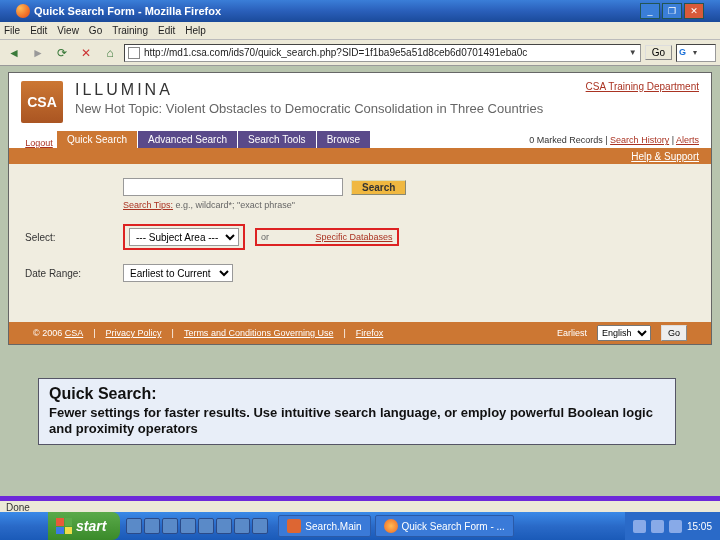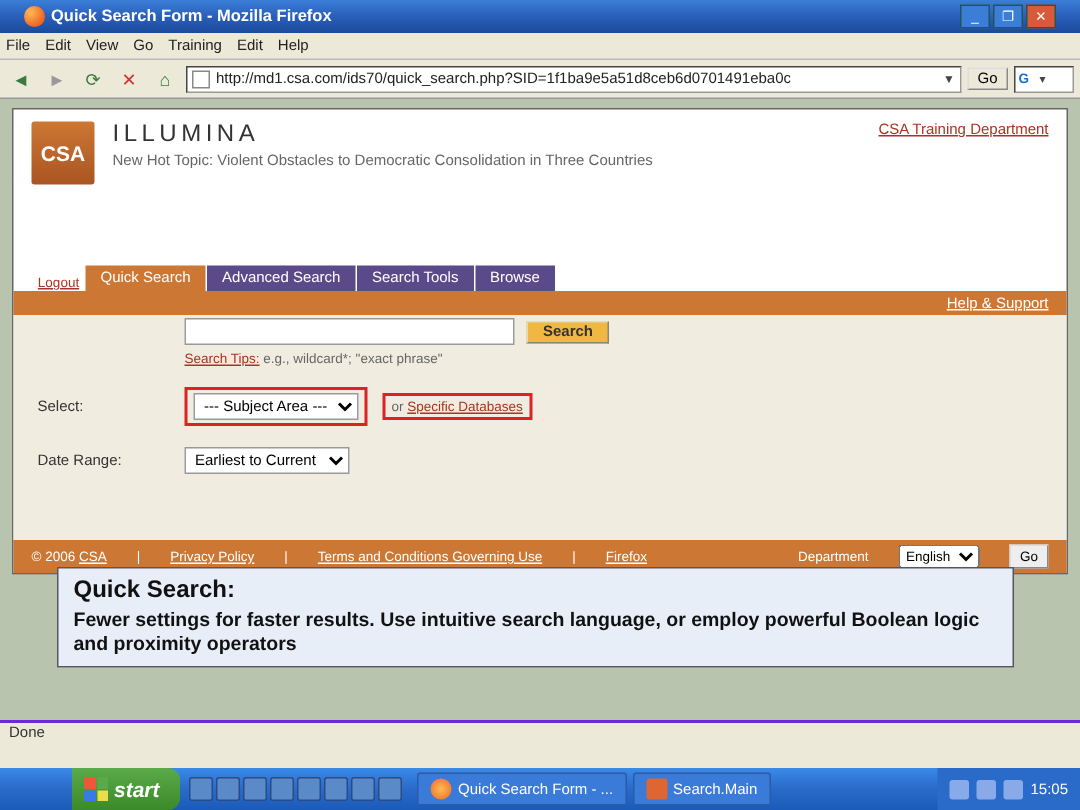--- a/index.html
+++ b/index.html
@@ -30,70 +30,70 @@
 
 
 .content { background: #b8c4ae; padding: 6px 8px 0; }
 .page-box { background: #fff; border: 1px solid #666; }
 
 
 .page-header { padding: 8px 12px 4px; display: flex; align-items: flex-start; gap: 12px; }
 .csa-logo { width: 42px; height: 42px; background: linear-gradient(to bottom, #cc7733, #aa5522); color: #fff; display: flex; align-items: center; justify-content: center; font-size: 14px; font-weight: bold; border-radius: 2px; }
 .illumina-block { flex: 1; }
 .illumina-title { font-size: 16px; letter-spacing: 3px; color: #333; font-weight: normal; }
-.hot-topic { font-size: 10px; color: #666; line-height: 1.3; margin-top: 2px; }
+.hot-topic { font-size: 13px; color: #666; line-height: 1.3; margin-top: 2px; }
 .header-right { text-align: right; }
 .training-link { color: #aa3322; text-decoration: underline; font-size: 10px; }
 
 
 .tab-bar { display: flex; align-items: flex-end; padding: 0 12px; margin-top: 4px; }
 .tab-spacer-left { width: 36px; text-align: center; }
 .spacer-link { color: #aa3322; text-decoration: underline; font-size: 9px; text-align: center; }
-.tab { padding: 3px 10px; font-size: 10px; color: #fff; margin-right: 1px; margin-top: 46px; }
+.tab { padding: 3px 10px; font-size: 10px; color: #fff; margin-right: 1px; }
 .tab.active { background: #cc7733; }
 .tab.purple { background: #5a4a8a; }
 .tab-spacer-right { flex: 1; text-align: right; font-size: 9px; padding-bottom: 3px; color: #333; }
 .tab-spacer-right a { color: #aa3322; text-decoration: underline; }
 
 
 .orange-bar { background: #cc7733; height: 16px; display: flex; justify-content: flex-end; align-items: center; padding: 0 12px; }
 .help-link { color: #fff; text-decoration: underline; font-size: 10px; }
 
 
-.form-area { background: #f0ede0; padding: 2px 14px 40px; min-height: 150px; }
+.form-area { background: #f0ede0; padding: 14px 14px 40px; min-height: 150px; }
 .search-row { display: flex; align-items: center; gap: 8px; margin-left: 100px; }
 .search-input { width: 220px; height: 18px; border: 1px solid #999; background: #fff; }
 .search-btn { background: #f0b840; border: 1px outset #ddb; padding: 1px 10px; font-size: 10px; font-weight: bold; color: #333; }
 .tips-row { margin-left: 100px; margin-top: 4px; font-size: 9px; color: #666; }
 .tips-row a { color: #aa3322; text-decoration: underline; }
 
 .field-row { display: flex; align-items: center; margin-top: 14px; gap: 10px; }
 .field-label { width: 90px; font-size: 10px; font-weight: normal; color: #333; text-align: left; padding-left: 2px; }
 .field-select { height: 18px; border: 1px solid #999; background: #fff; font-size: 10px; padding: 0 2px; }
 .field-select.subject { width: 110px; }
 .field-select.date { width: 110px; }
 .or-text { font-size: 9px; color: #666; }
-.or-text a { color: #aa3322; text-decoration: underline; }
+.or-text a { color: #aa3322; text-decoration: underline; margin-left: 44px; }
 
 .red-box { border: 2px solid #dd2222; padding: 2px 4px; display: inline-flex; align-items: center; }
 
 
-.footer-bar { background: #cc7733; height: 22px; display: flex; align-items: center; padding: 0 12px; font-size: 9px; color: #fff; gap: 20px; }
+.footer-bar { background: #cc7733; height: 22px; display: flex; align-items: center; padding: 0 24px; font-size: 9px; color: #fff; gap: 10px; }
 .footer-bar a { color: #fff; text-decoration: underline; }
 .footer-bar .spacer { flex: 1; }
 .lang-select { height: 16px; font-size: 9px; width: 54px; }
 .go-small { height: 16px; font-size: 9px; padding: 0 6px; background: #eee; border: 1px outset #ddd; }
 
 
 .annotation { position: absolute; left: 38px; top: 378px; width: 638px; background: #e8eef8; border: 1px solid #556; padding: 6px 10px; }
 .annotation h3 { font-size: 16px; font-weight: bold; color: #111; margin-bottom: 2px; font-family: Arial; }
 .annotation p { font-size: 13px; font-weight: bold; color: #111; font-family: Arial; line-height: 1.25; }
 
 
-.ff-status { position: absolute; bottom: 28px; left: 0; right: 0; height: 32px; background: #ece9d8; border-top: 2px solid #6d28d9; font-size: 10px; padding: 1px 6px; color: #333; }
+.ff-status { position: absolute; bottom: 28px; left: 0; right: 0; height: 16px; background: #ece9d8; border-top: 5px solid #6d28d9; font-size: 10px; padding: 1px 6px; color: #333; }
 
 
 .taskbar { position: absolute; bottom: 0; left: 0; right: 0; height: 28px; background: linear-gradient(to bottom, #3a8ae8, #2a6ac8 50%, #1a5ab8); display: flex; align-items: center; padding-left: 48px; }
 .start-btn { height: 100%; background: linear-gradient(to bottom, #5aaa4a, #3a8a2a); color: #fff; font-style: italic; font-weight: bold; font-size: 14px; padding: 0 14px 0 8px; display: flex; align-items: center; gap: 4px; border-radius: 0 8px 8px 0; }
 .start-logo { width: 16px; height: 16px; display: grid; grid-template: 1fr 1fr / 1fr 1fr; gap: 1px; }
 .start-logo span:nth-child(1) { background: #e85a3a; }
 .start-logo span:nth-child(2) { background: #5aaa4a; }
 .start-logo span:nth-child(3) { background: #3a7ae8; }
 .start-logo span:nth-child(4) { background: #eedd4a; }
 .ql { display: flex; gap: 2px; padding: 0 6px; }
@@ -160,20 +160,23 @@
         <a class="training-link">CSA Training Department</a>
       </div>
     </div>
 
     <div class="tab-bar">
       <div class="tab-spacer-left"><a class="spacer-link">Logout</a></div>
       <div class="tab active">Quick Search</div>
       <div class="tab purple">Advanced Search</div>
       <div class="tab purple">Search Tools</div>
       <div class="tab purple">Browse</div>
+      <div class="tab-spacer-right">
+        <span>0 Marked Records</span> | <a>Search History</a> | <a>Alerts</a>
+      </div>
     </div>
 
     <div class="orange-bar">
       <a class="help-link">Help &amp; Support</a>
     </div>
 
     <div class="form-area">
       <div class="search-row">
         <input class="search-input" type="text" style="">
         <button class="search-btn">Search</button>
@@ -204,21 +207,21 @@
 
     <div class="footer-bar">
       <span><span>© 2006 </span><a>CSA</a></span>
       <span>|</span>
       <a>Privacy Policy</a>
       <span>|</span>
       <a>Terms and Conditions Governing Use</a>
       <span>|</span>
       <a>Firefox</a>
       <div class="spacer"></div>
-      <span>Department</span>
+      <span>Earliest</span>
       <select class="lang-select"><option>English</option></select>
       <button class="go-small">Go</button>
     </div>
 
   </div>
 </div>
 
 <div class="annotation">
   <h3>Quick Search:</h3>
   <p>Fewer settings for faster results. Use intuitive search language, or employ powerful Boolean logic and proximity operators</p>
@@ -239,27 +242,27 @@
   <div class="ql">
     <div class="ql-icon"></div>
     <div class="ql-icon"></div>
     <div class="ql-icon"></div>
     <div class="ql-icon"></div>
     <div class="ql-icon"></div>
     <div class="ql-icon"></div>
     <div class="ql-icon"></div>
     <div class="ql-icon"></div>
   </div>
+  <div class="task-item ppt">
+    <div class="ti-icon"></div>
+    <span>Search.Main</span>
+  </div>
   <div class="task-item">
     <div class="ti-icon"></div>
     <span>Quick Search Form - ...</span>
-  </div>
-  <div class="task-item ppt">
-    <div class="ti-icon"></div>
-    <span>Search.Main</span>
   </div>
   <div class="systray">
     <div class="tray-icon"></div>
     <div class="tray-icon"></div>
     <div class="tray-icon"></div>
     <span>15:05</span>
   </div>
 </div>
 
 </body></html>

